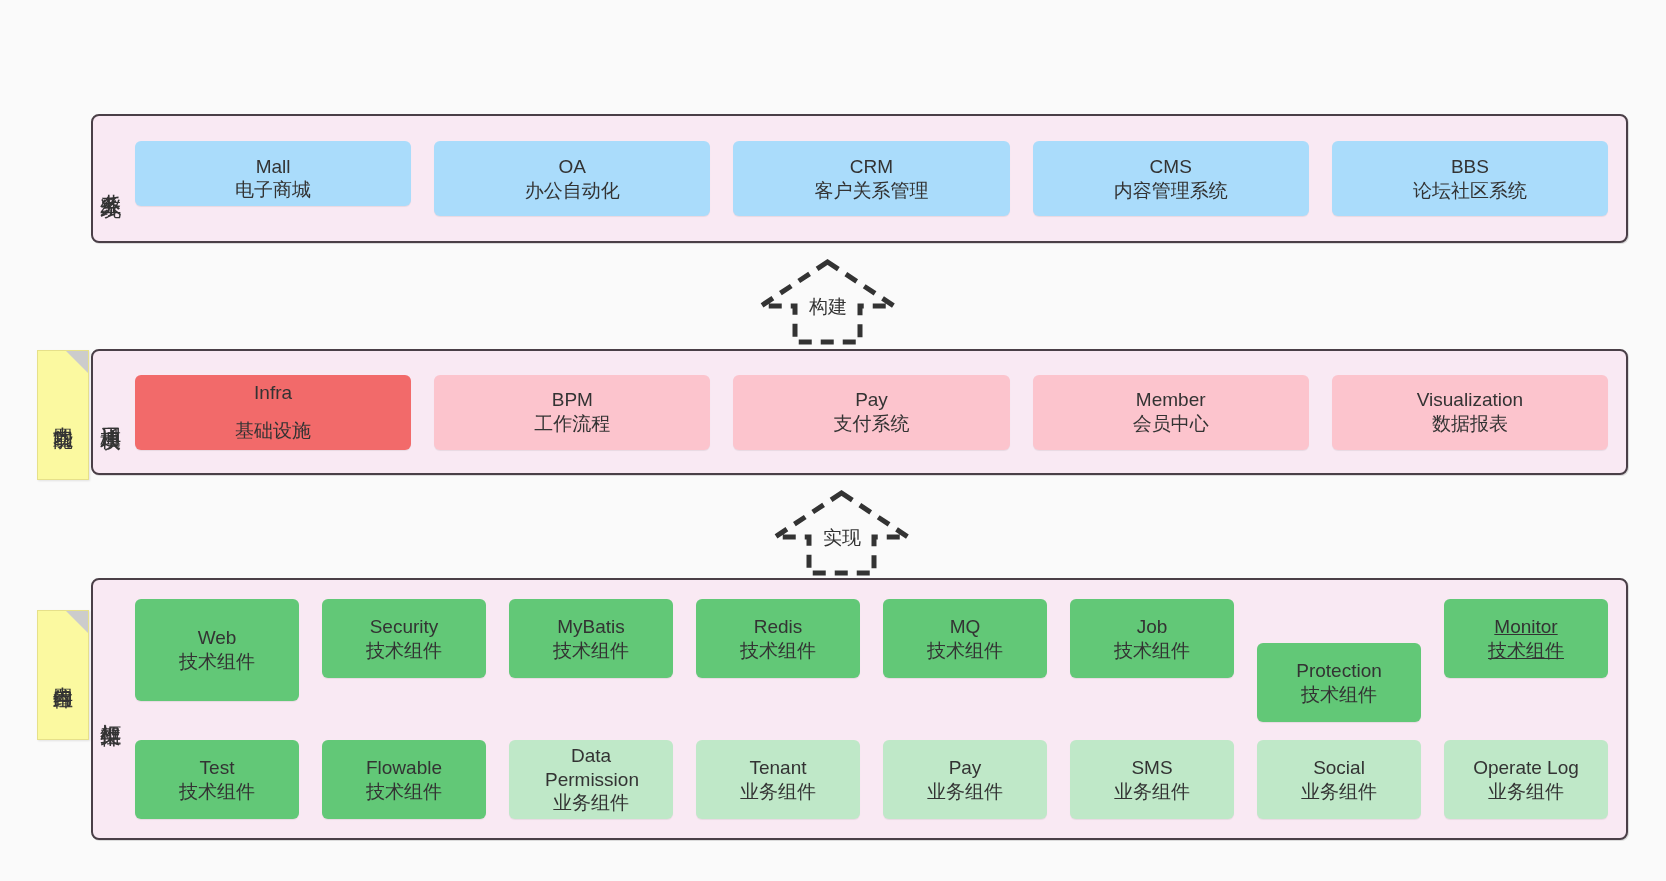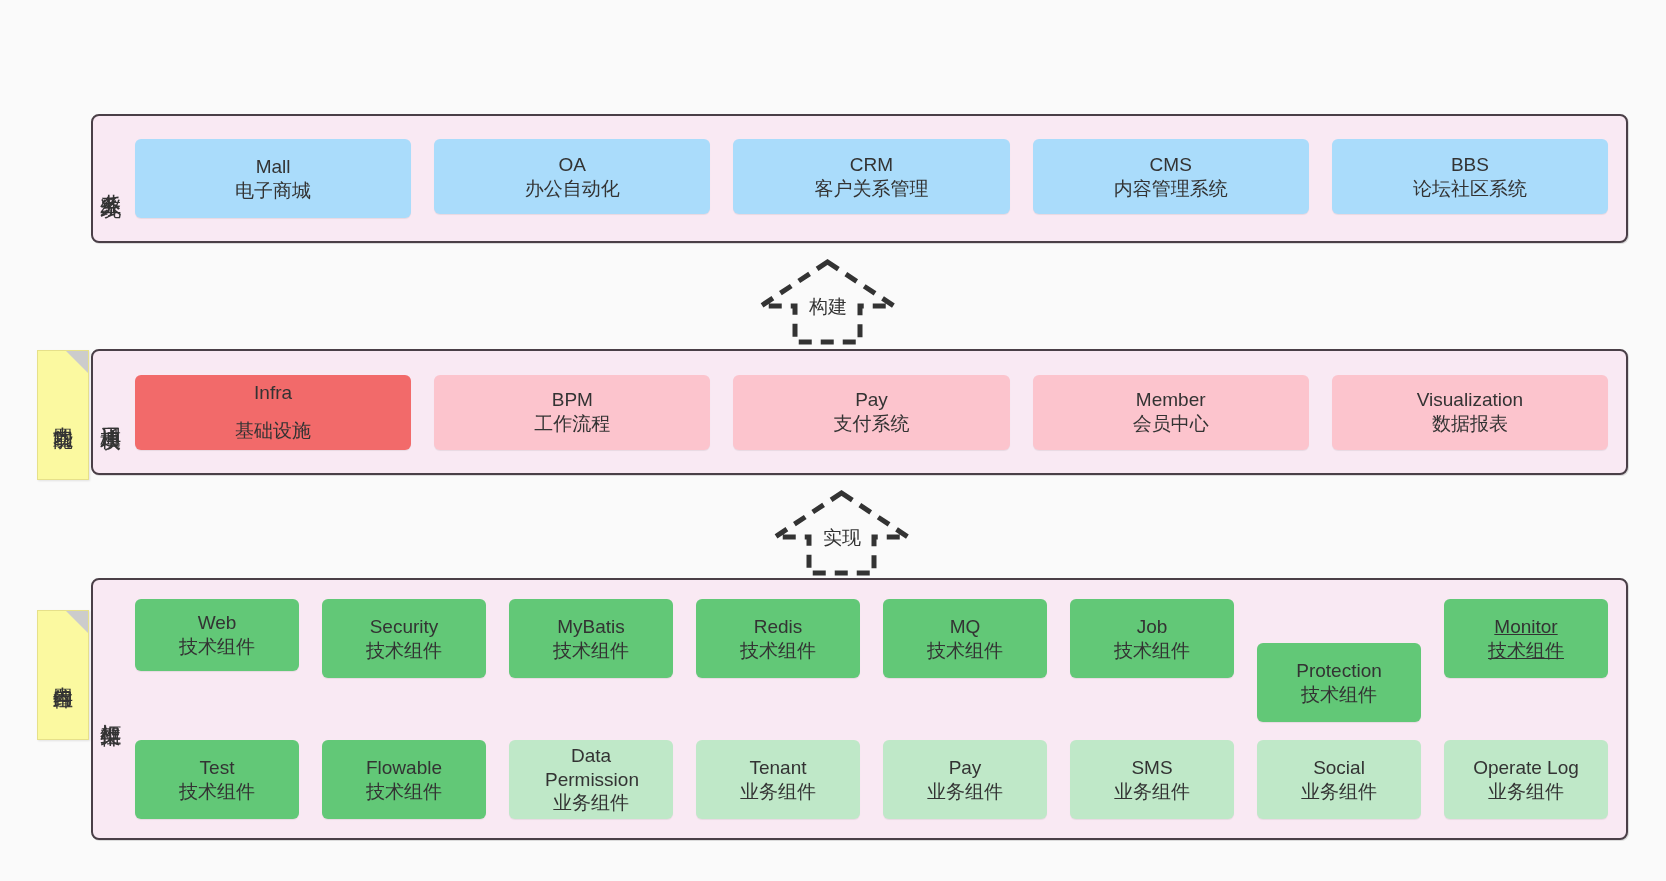--- a/index.html
+++ b/index.html
@@ -139,21 +139,21 @@
 </style>
 </head>
 <body>
 
 <div id="canvas">
 
   <div class="layer" id="layer-business" style="left:91px; top:114px; width:1537px; height:129px;">
     <div class="layer-label">业务系统</div>
     <div class="layer-body">
       <div class="row">
-        <div class="box c-blue" style="height:79px;">
+        <div class="box c-blue" style="height:65px;justify-content:flex-end;">
           <span class="t1">Mall</span>
           <span class="t2">电子商城</span>
         </div>
         <div class="box c-blue" style="height:75px;">
           <span class="t1">OA</span>
           <span class="t2">办公自动化</span>
         </div>
         <div class="box c-blue" style="height:75px;">
           <span class="t1">CRM</span>
           <span class="t2">客户关系管理</span>
@@ -220,21 +220,21 @@
   <div class="note" style="left:37px; top:610px; height:130px;">
     <span class="fold"></span>
     <span class="note-text">内置组件</span>
   </div>
 
   <div class="layer" id="layer-framework" style="left:91px; top:578px; width:1537px; height:262px;">
     <div class="layer-label">框架组件</div>
     <div class="layer-body">
 
       <div class="row">
-        <div class="box c-green" style="height:72px;">
+        <div class="box c-green" style="height:102px;">
           <span class="t1">Web</span>
           <span class="t2">技术组件</span>
         </div>
         <div class="box c-green" style="height:79px;">
           <span class="t1">Security</span>
           <span class="t2">技术组件</span>
         </div>
         <div class="box c-green" style="height:79px;">
           <span class="t1">MyBatis</span>
           <span class="t2">技术组件</span>

